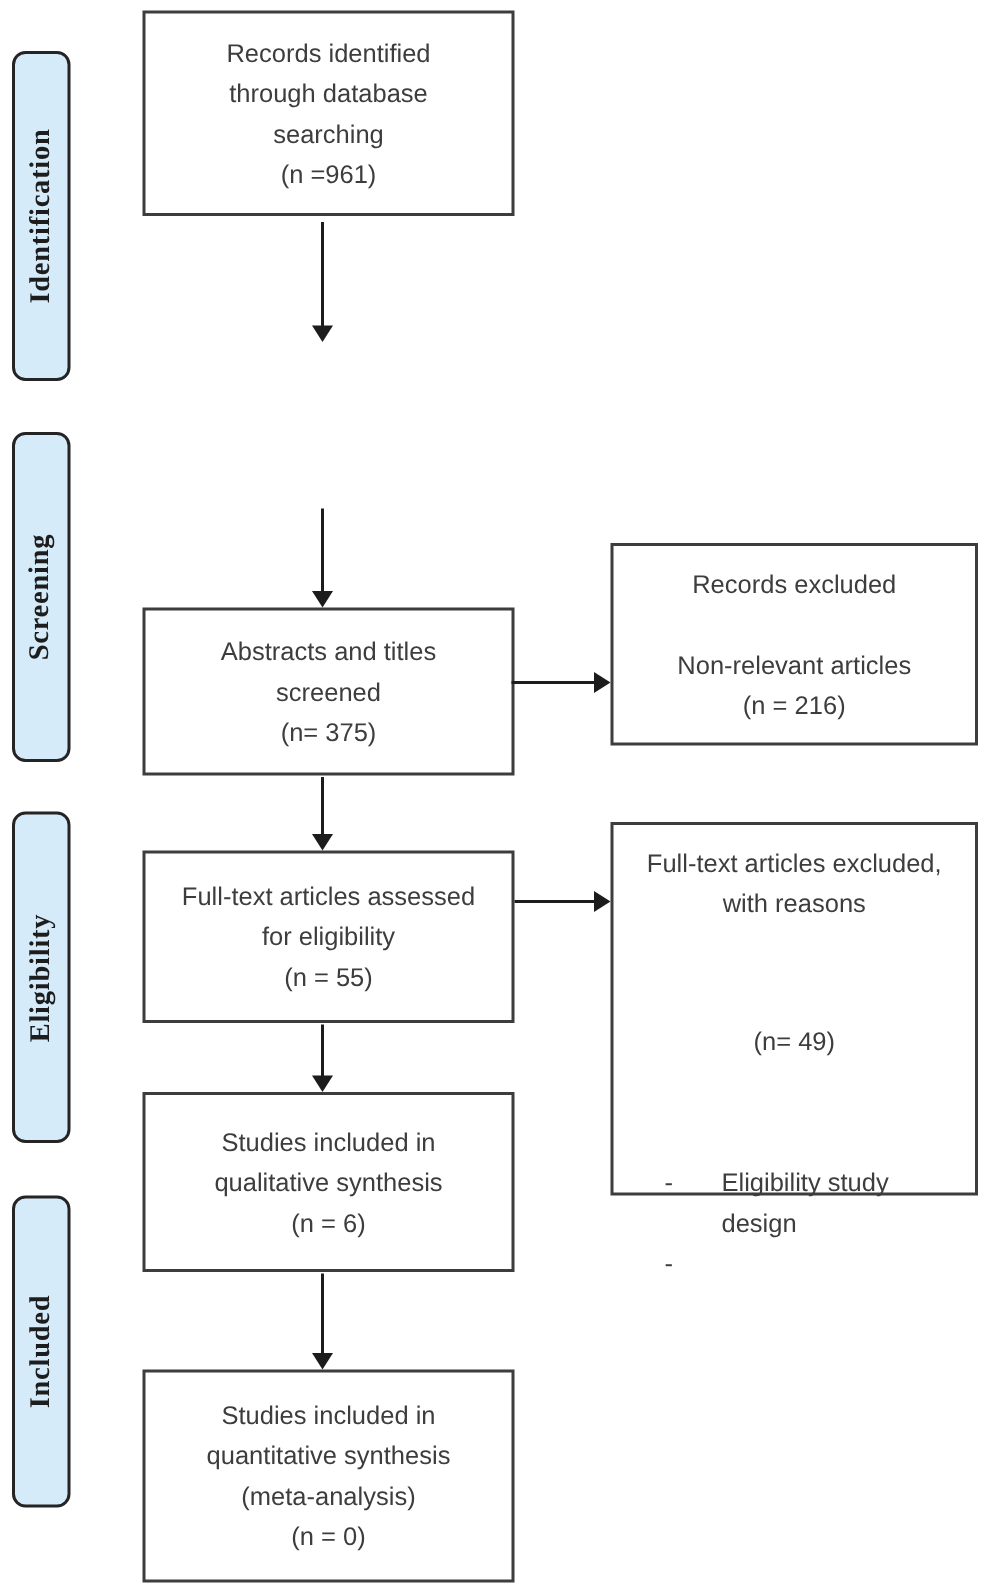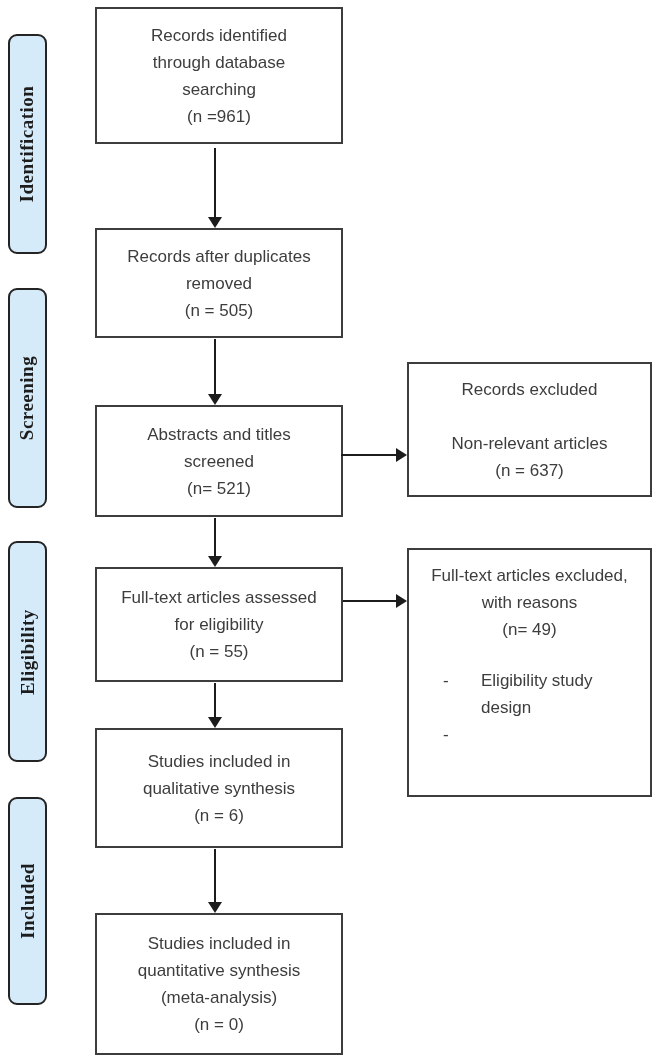--- a/index.html
+++ b/index.html
@@ -63,22 +63,23 @@
   .box-5 { top: 728px; height: 120px; }
   .box-6 { top: 913px; height: 142px; }
 
   .side-box { left: 407px; width: 245px; }
   .sbox-1 { top: 362px; height: 135px; }
   .sbox-2 {
     top: 548px; height: 249px;
     flex-direction: column;
     justify-content: flex-start;
     padding-top: 12px;
-  }
-  .sbox-2 .count { }
+    gap: 43px;
+  }
+  .sbox-2 .count { margin-top: 22px; }
   .bullets {
     margin-top: 24px;
     width: 100%;
     text-align: left;
     padding-left: 34px;
     box-sizing: border-box;
   }
   .bullet { display: flex; }
   .bullet .dash { width: 38px; flex: 0 0 38px; }
   .bullet .bullet-text { width: 152px; }
@@ -138,29 +139,24 @@
   <div class="stage stage-4">
     <span class="stage-label">Included</span>
   </div>
 
   <div class="fbox main-box box-1">
     <div class="btext">Records identified
 through database
 searching
 (n =961)</div>
   </div>
-  <div class="fbox main-box box-2">
-    <div class="btext">Records after duplicates
-removed
-(n = 505)</div>
-  </div>
   <div class="fbox main-box box-3">
     <div class="btext">Abstracts and titles
 screened
-(n= 521)</div>
+(n= 375)</div>
   </div>
   <div class="fbox main-box box-4">
     <div class="btext">Full-text articles assessed
 for eligibility
 (n = 55)</div>
   </div>
   <div class="fbox main-box box-5">
     <div class="btext">Studies included in
 qualitative synthesis
 (n = 6)</div>
@@ -169,21 +165,21 @@
     <div class="btext">Studies included in
 quantitative synthesis
 (meta-analysis)
 (n = 0)</div>
   </div>
 
   <div class="fbox side-box sbox-1">
     <div class="btext">Records excluded
 
 Non-relevant articles
-(n = 637)</div>
+(n = 216)</div>
   </div>
   <div class="fbox side-box sbox-2">
     <div class="btext">Full-text articles excluded,
 with reasons</div>
     <div class="btext count">(n= 49)</div>
     <div class="bullets">
       <div class="bullet">
         <span class="dash">-</span>
         <span class="bullet-text">Eligibility study design</span>
       </div>

